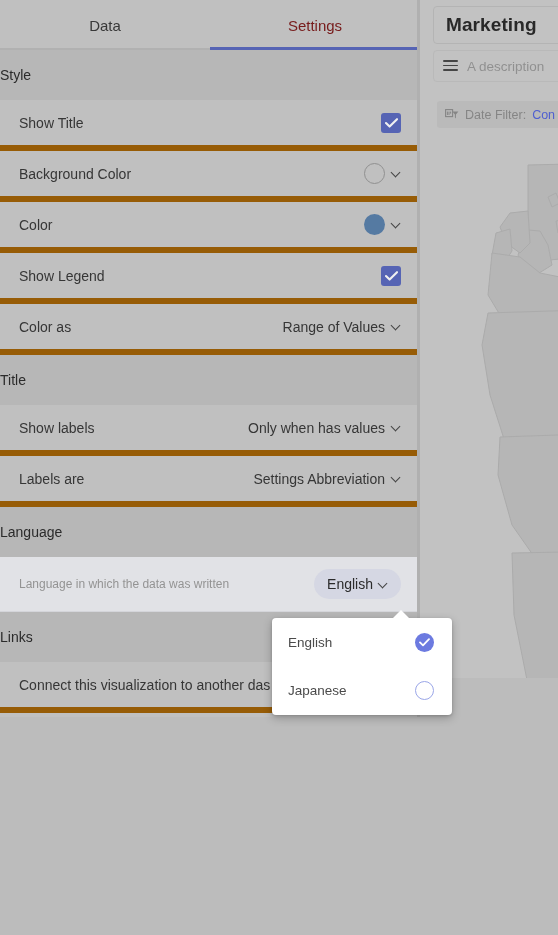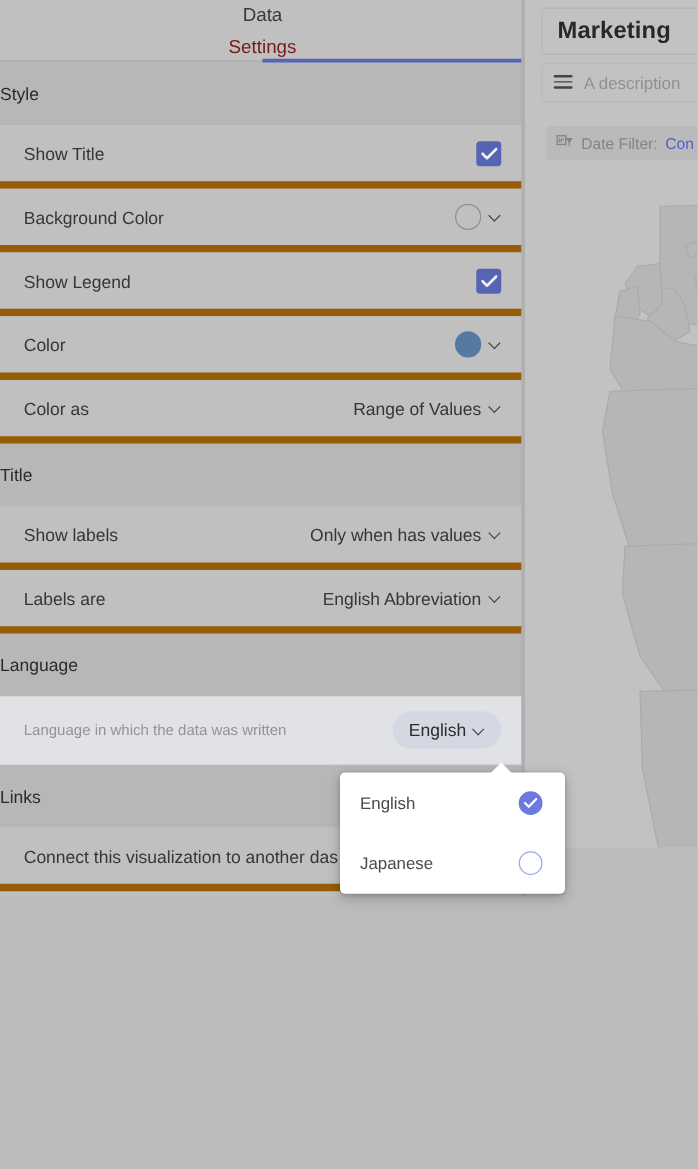--- a/index.html
+++ b/index.html
@@ -50,21 +50,21 @@
 
   
   .map-wrap { position: absolute; left: 0; top: 135px; width: 138px; height: 800px; overflow: hidden; }
   .map-wrap svg { position: absolute; left: -420px; top: 0; }
 
   
   .panel {
     position: absolute; left: 0; top: 0; width: 420px; height: 717px;
     background: #cccccc; overflow: hidden; z-index: 10;
   }
-  .tabs { display: flex; height: 50px; position: relative; flex-direction: column; }
+  .tabs { display: flex; height: 50px; position: relative; }
   .tab {
     flex: 1; display: flex; align-items: center; justify-content: center;
     font-size: 15px; color: #3c3c3c; cursor: pointer; user-select: none;
   }
   .tab.active { color: #7f1d1d; }
   .tabs-underline { position: absolute; left: 0; bottom: 0; width: 100%; height: 2px; background: #bdbdbd; }
   .tab-indicator { position: absolute; bottom: 0; left: 50%; width: 50%; height: 3px; background: #5c6bc0; }
 
   .section-header {
     height: 50px; display: flex; align-items: center; 
@@ -235,37 +235,37 @@
 
     <div class="row">
       <span class="row-label">Background Color</span>
       <span class="row-value">
         <span class="swatch-ring"></span>
         <span class="chev"></span>
       </span>
     </div>
 
     <div class="row">
+      <span class="row-label">Color</span>
+      <span class="row-value">
+        <span class="swatch-fill"></span>
+        <span class="chev"></span>
+      </span>
+    </div>
+
+    <div class="row">
       <span class="row-label">Show Legend</span>
       <span class="checkbox">
         <svg width="13" height="10" viewBox="0 0 13 10" xmlns="http://www.w3.org/2000/svg">
             <path d="M1 5 L4.6 8.6 L12 1.2" fill="none" stroke="#ffffff" stroke-width="2.1" stroke-linecap="round" stroke-linejoin="round"></path>
           </svg>
       </span>
     </div>
 
     <div class="row">
-      <span class="row-label">Color</span>
-      <span class="row-value">
-        <span class="swatch-fill"></span>
-        <span class="chev"></span>
-      </span>
-    </div>
-
-    <div class="row">
       <span class="row-label">Color as</span>
       <span class="row-value">
         <span>Range of Values</span>
         <span class="chev"></span>
       </span>
     </div>
 
     <div class="section-header">
       <span>Title</span>
     </div>
@@ -274,21 +274,21 @@
       <span class="row-label">Show labels</span>
       <span class="row-value">
         <span>Only when has values</span>
         <span class="chev"></span>
       </span>
     </div>
 
     <div class="row">
       <span class="row-label">Labels are</span>
       <span class="row-value">
-        <span>English Abbreviation</span>
+        <span>Settings Abbreviation</span>
         <span class="chev"></span>
       </span>
     </div>
 
     <div class="section-header">
       <span>Language</span>
     </div>
 
     <div class="row tall highlight">
       <span class="row-label-stack">

